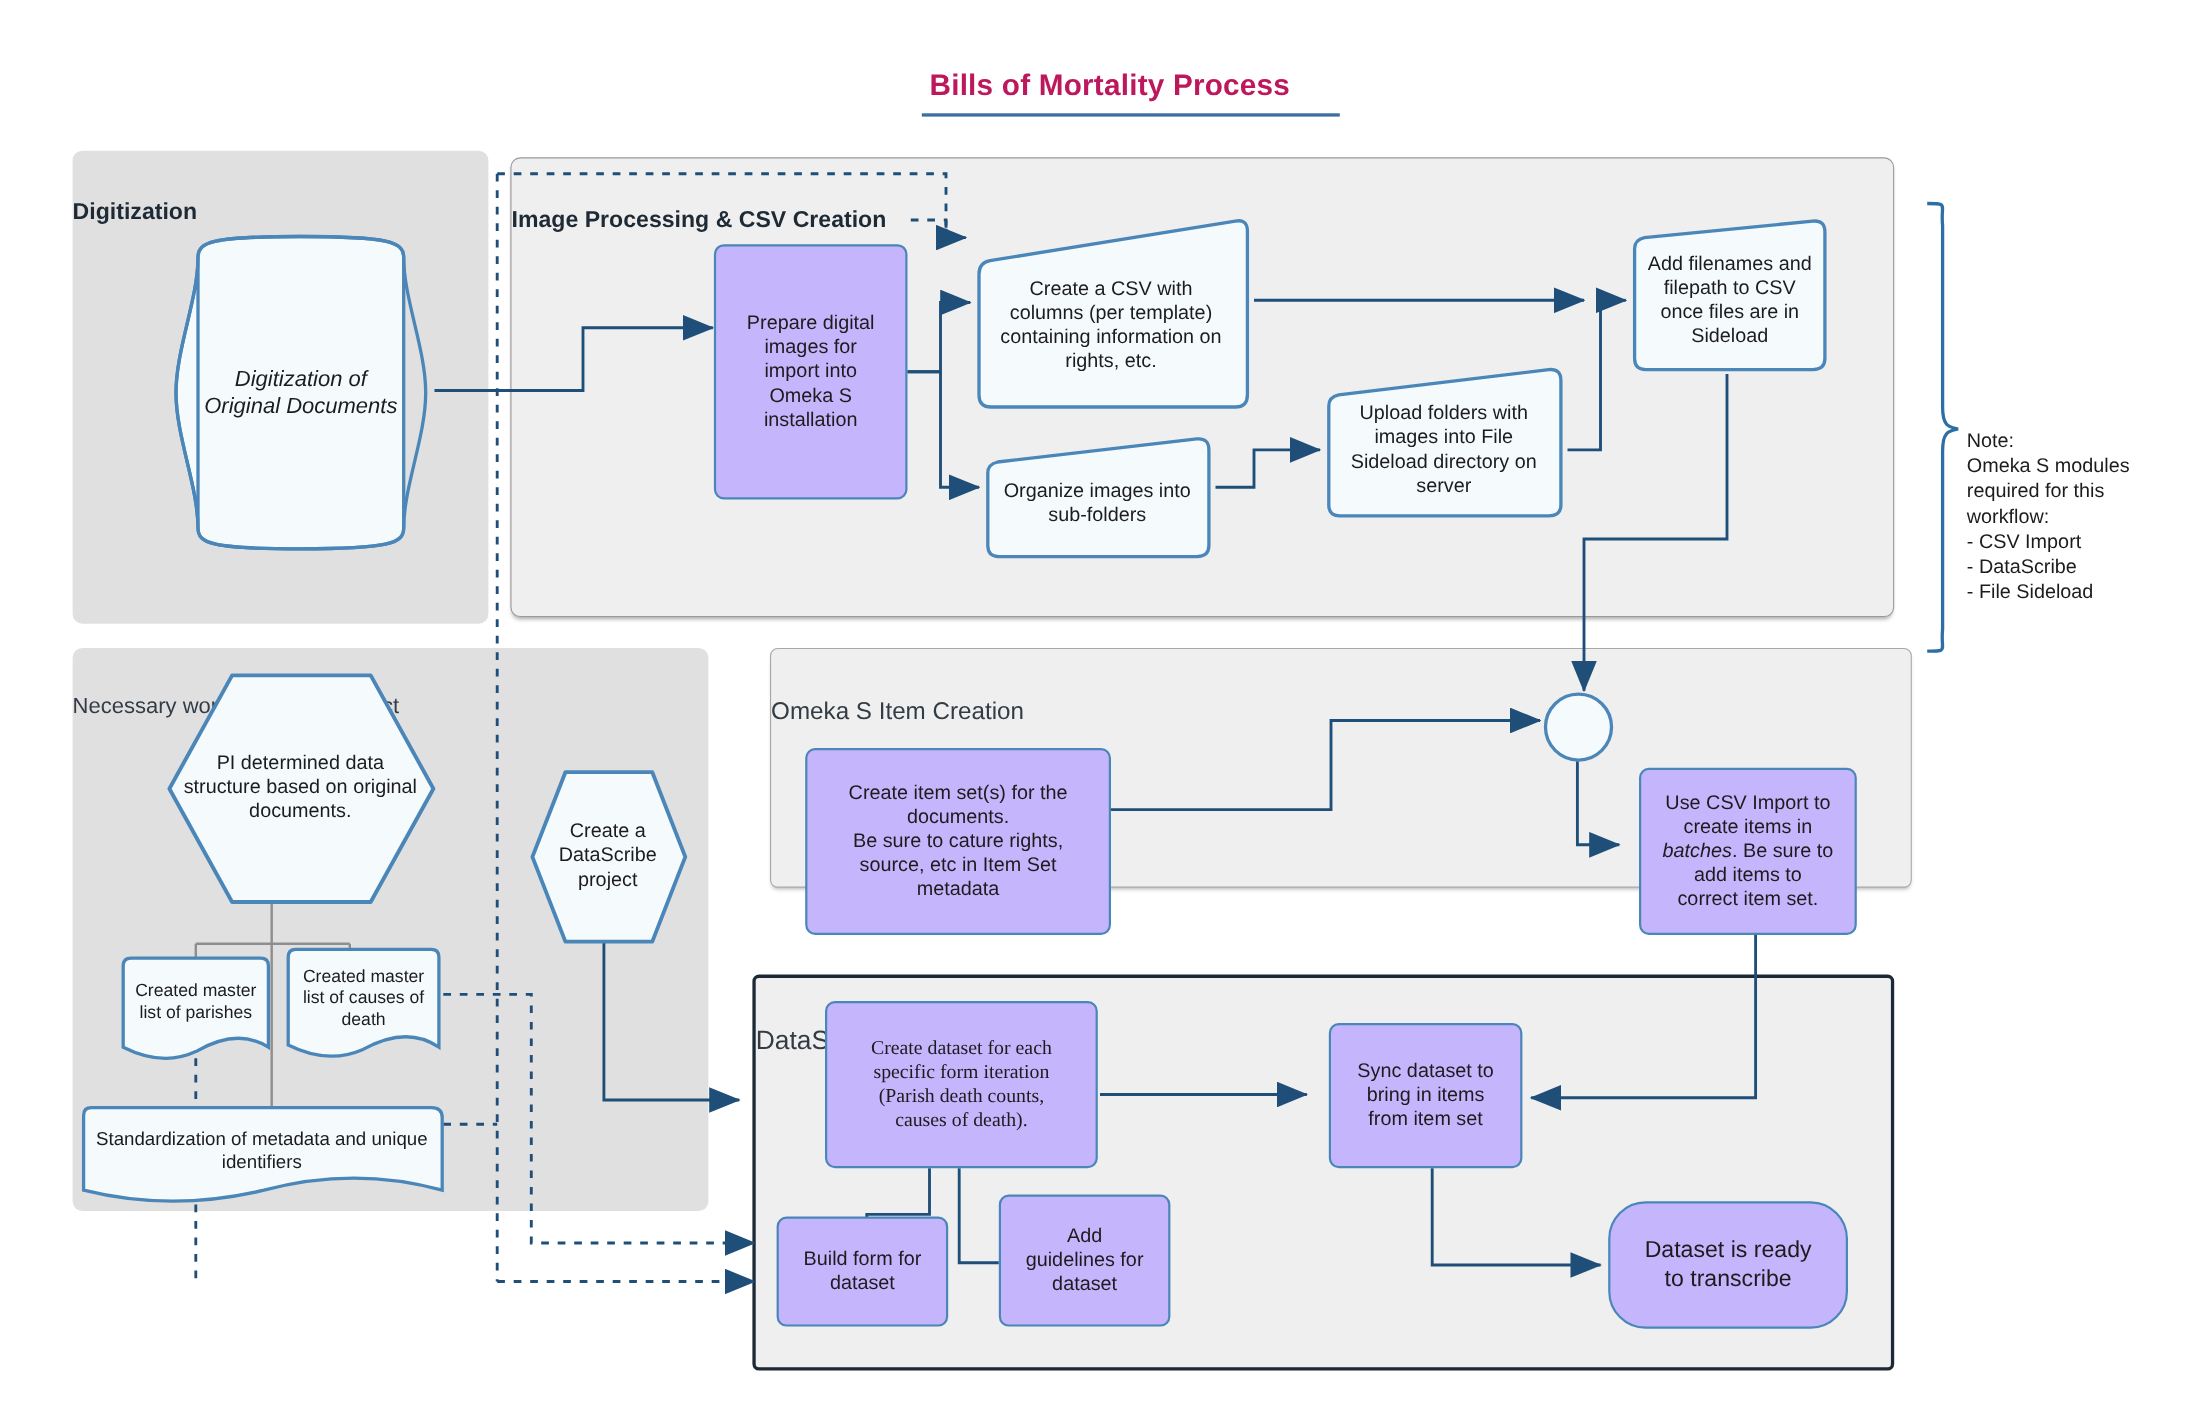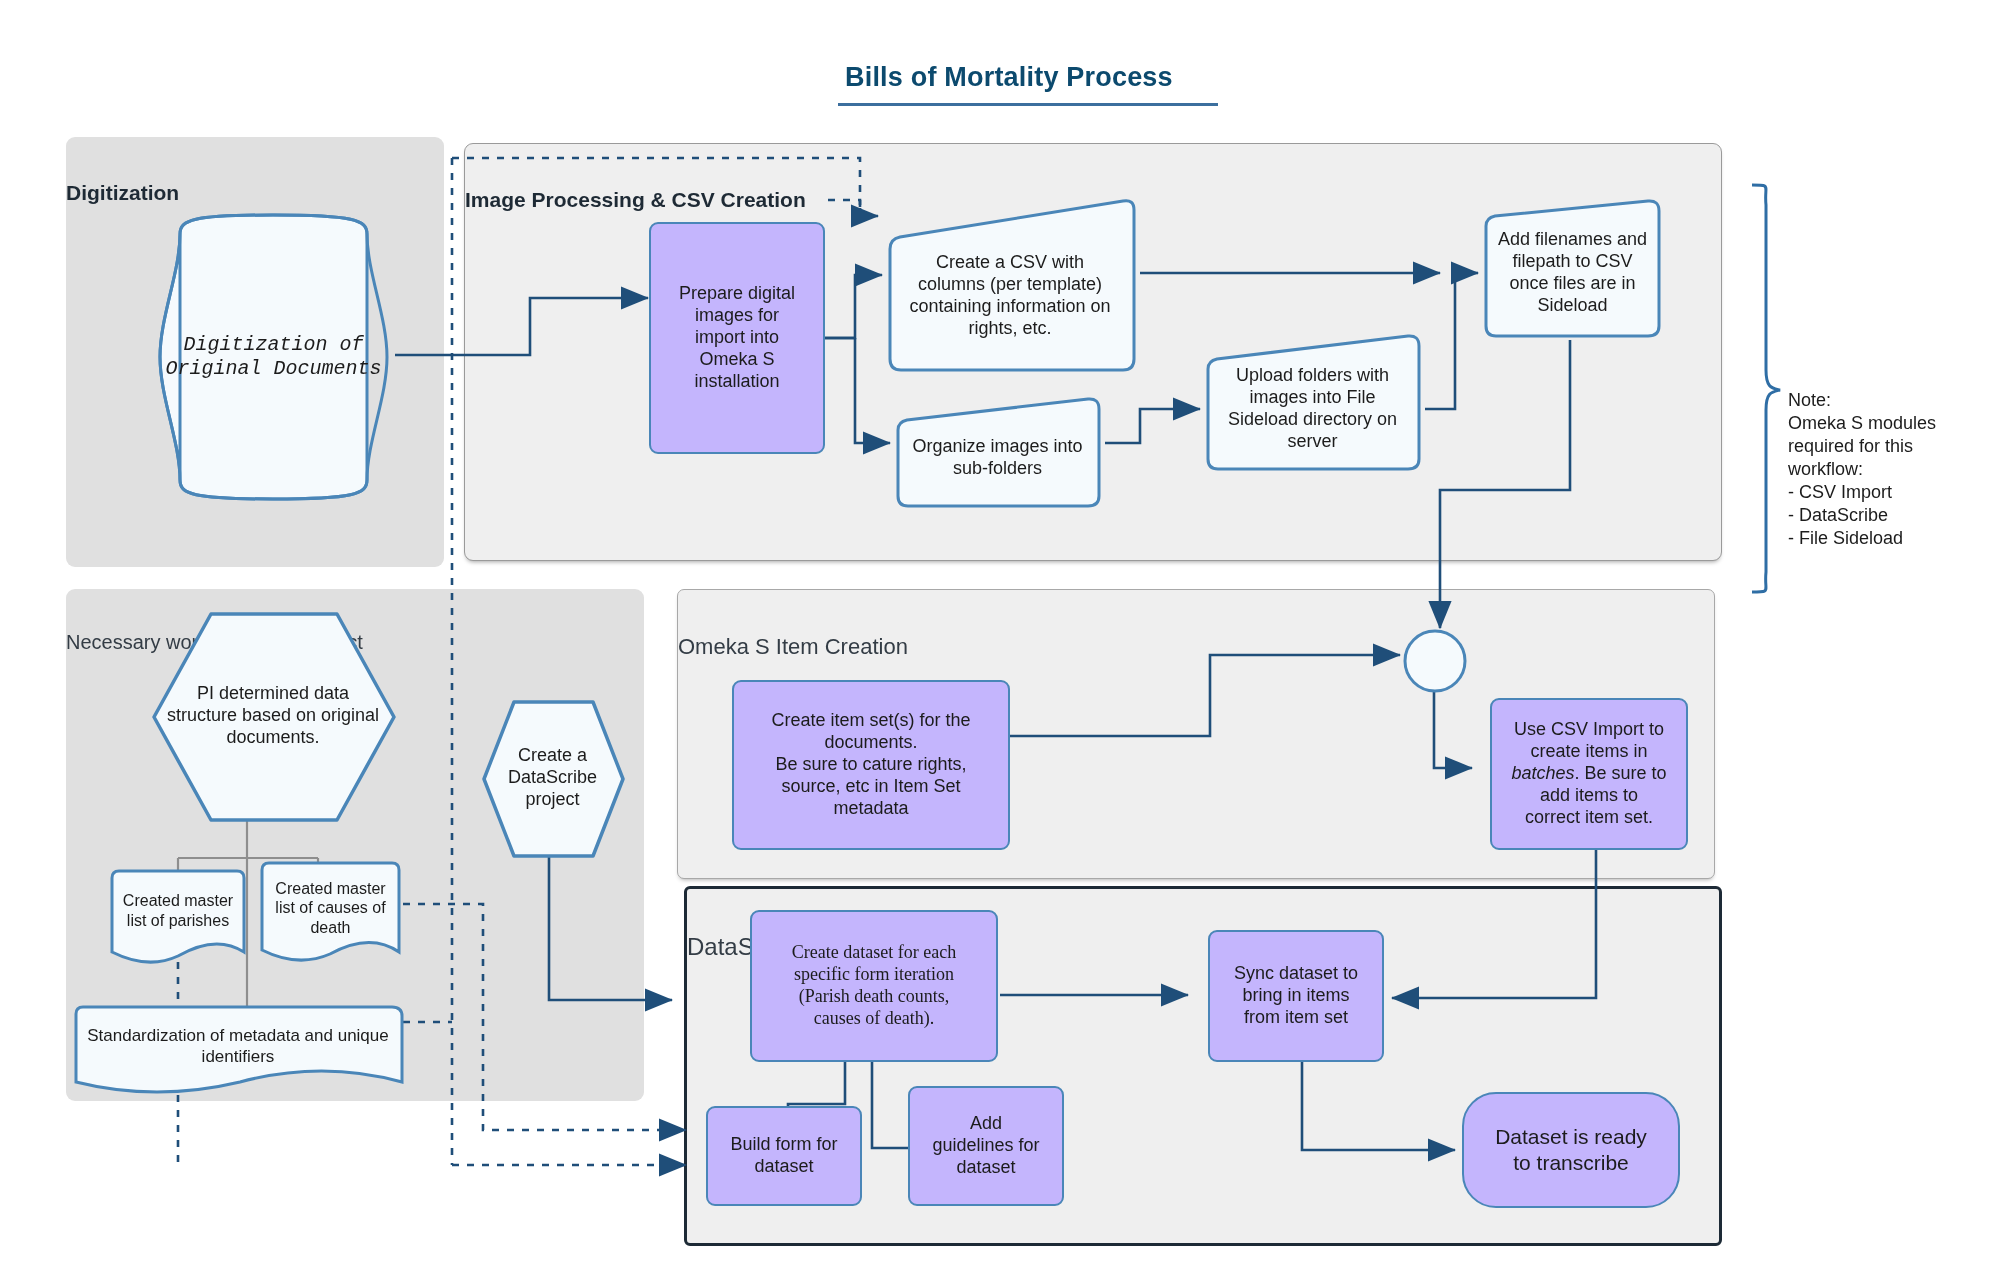--- a/index.html
+++ b/index.html
@@ -7,21 +7,21 @@
     width:1999px;height:1277px;position:relative;overflow:hidden;
     font-family:"Liberation Sans","DejaVu Sans",sans-serif;
     color:#1f2d3a;
   }
   .canvas{position:absolute;inset:0;}
   svg.layer{position:absolute;left:0;top:0;width:1999px;height:1277px;pointer-events:none;}
 
   
   #page-title{
     position:absolute;left:845px;top:62px;width:420px;
-    font-size:27px;font-weight:bold;letter-spacing:.2px;color:#0c4a6e;
+    font-size:27px;font-weight:bold;letter-spacing:.2px;color:#be185d;
     text-align:left;
   }
   #title-rule{
     position:absolute;left:838px;top:103px;width:380px;height:3px;background:#3c6f9e;
   }
 
   
   .lane{position:absolute;box-sizing:border-box;}
   .lane-title{
     position:absolute;width:100%;text-align:left;
@@ -36,21 +36,21 @@
   #lane-imageproc{
     left:464px;top:143px;width:1258px;height:418px;
     background:#efefef;border:1px solid #9a9a9a;border-radius:9px;
     box-shadow:0 3px 4px -2px rgba(0,0,0,.35);
   }
   #lane-startwork{
     left:66px;top:589px;width:578px;height:512px;
     background:#e0e0e0;border-radius:9px;
   }
   #lane-omeka{
-    left:677px;top:589px;width:1038px;height:290px;
+    left:700px;top:589px;width:1038px;height:218px;
     background:#efefef;border:1px solid #a8a8a8;border-radius:7px;
     box-shadow:0 3px 4px -2px rgba(0,0,0,.3);
   }
   #lane-datascribe{
     left:684px;top:886px;width:1038px;height:360px;
     background:#efefef;border:3px solid #1d2a36;border-radius:6px;
   }
 
   
   .node{
@@ -192,21 +192,21 @@
   <div class="shape-wrap" style="left:152px;top:212px;width:243px;height:290px;">
     <svg width="243" height="290" viewBox="0 0 243 290">
       <path d="M28,22 C28,8 40,3 121,3 C202,3 215,8 215,22
                L215,268 C215,282 202,287 121,287 C40,287 28,282 28,268 Z
                M28,22 C28,60 8,105 8,145 C8,185 28,230 28,268" fill="#f5fafd" stroke="#4a86b8" stroke-width="3"></path>
       <path d="M28,22 C28,60 8,105 8,145 C8,185 28,230 28,268" fill="none" stroke="#4a86b8" stroke-width="3"></path>
       <path d="M215,22 C215,60 235,105 235,145 C235,185 215,230 215,268" fill="none" stroke="#4a86b8" stroke-width="3"></path>
       <path d="M28,22 C28,8 40,3 121,3 C202,3 215,8 215,22" fill="none" stroke="#4a86b8" stroke-width="3"></path>
       <path d="M28,268 C28,282 40,287 121,287 C202,287 215,282 215,268" fill="none" stroke="#4a86b8" stroke-width="3"></path>
     </svg>
-    <div class="label italic" style="font-size:20px;font-family:Liberation Mono, monospace;">Digitization of
+    <div class="label italic" style="font-size:20px;">Digitization of
 Original Documents</div>
   </div>
 
   <div class="node r" style="left:649px;top:222px;width:176px;height:232px;">
     <span class="txt">Prepare digital
 images for
 import into
 Omeka S
 installation</span>
   </div>

